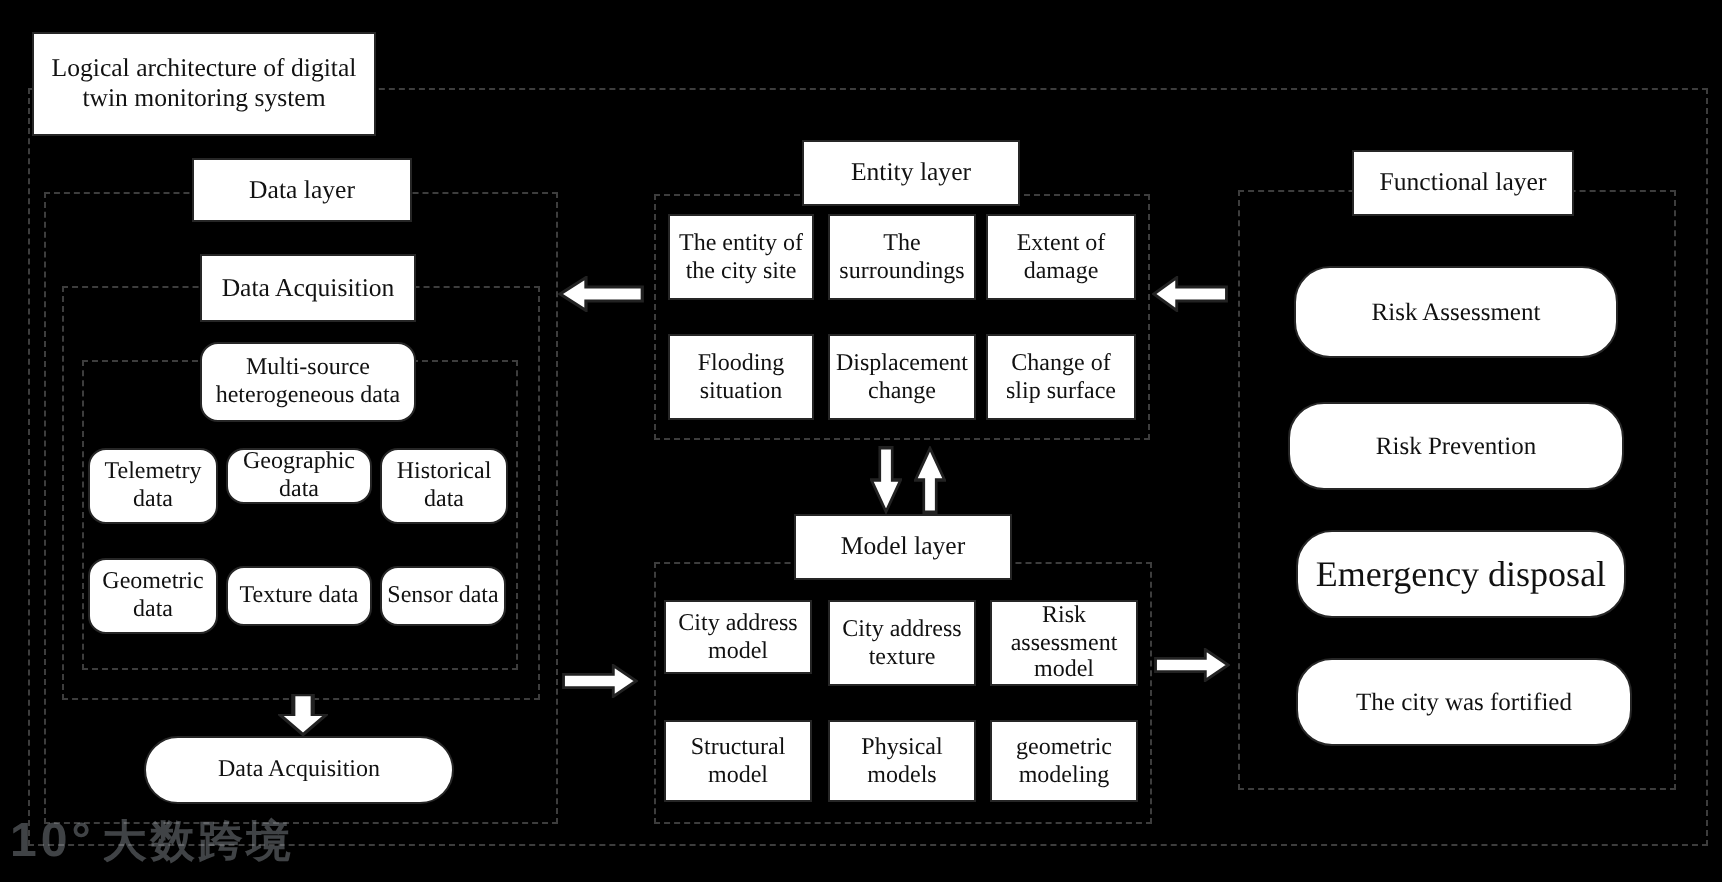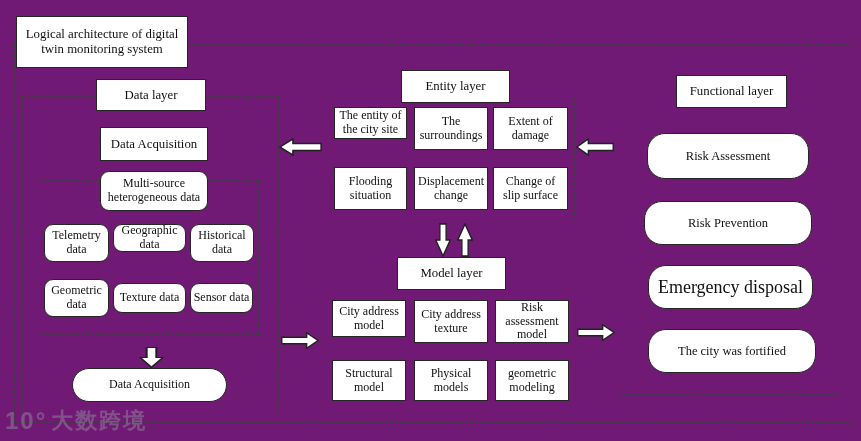--- a/index.html
+++ b/index.html
@@ -1,17 +1,17 @@
 <!DOCTYPE html>
 <html><head>
 <meta charset="utf-8">
 <style>
   html,body { margin:0; padding:0; background:#fff; }
   .canvas {
-    position:relative; width:861px; height:441px; background:#701a75;
+    position:relative; width:861px; height:441px; background:#000000;
     font-family:"Liberation Serif","DejaVu Serif",serif; color:#111;
     overflow:hidden;
   }
   .dashed { position:absolute; border:1.6px dashed #3d3d3d; background:transparent; }
   .node, .titlebox {
     position:absolute; border:1.8px solid #262626; background:#fff;
     display:flex; align-items:center; justify-content:center;
     text-align:center; font-size:12px; line-height:1.15; padding:1px 2px;
     box-sizing:border-box;
   }
@@ -75,21 +75,21 @@
     <span>Sensor data</span>
   </div>
 
   <div class="node stadium" style="left:72px; top:368px; width:155px; height:34px;">
     <span>Data Acquisition</span>
   </div>
 
   <div class="titlebox" style="left:401px; top:70px; width:109px; height:33px;">
     <span>Entity layer</span>
   </div>
-  <div class="node" style="left:334px; top:107px; width:73px; height:32px;">
+  <div class="node" style="left:334px; top:107px; width:73px; height:43px;">
     <span>The entity of the city site</span>
   </div>
   <div class="node" style="left:414px; top:107px; width:74px; height:43px;">
     <span>The surroundings</span>
   </div>
   <div class="node" style="left:493px; top:107px; width:75px; height:43px;">
     <span>Extent of damage</span>
   </div>
   <div class="node" style="left:334px; top:167px; width:73px; height:43px;">
     <span>Flooding situation</span>

